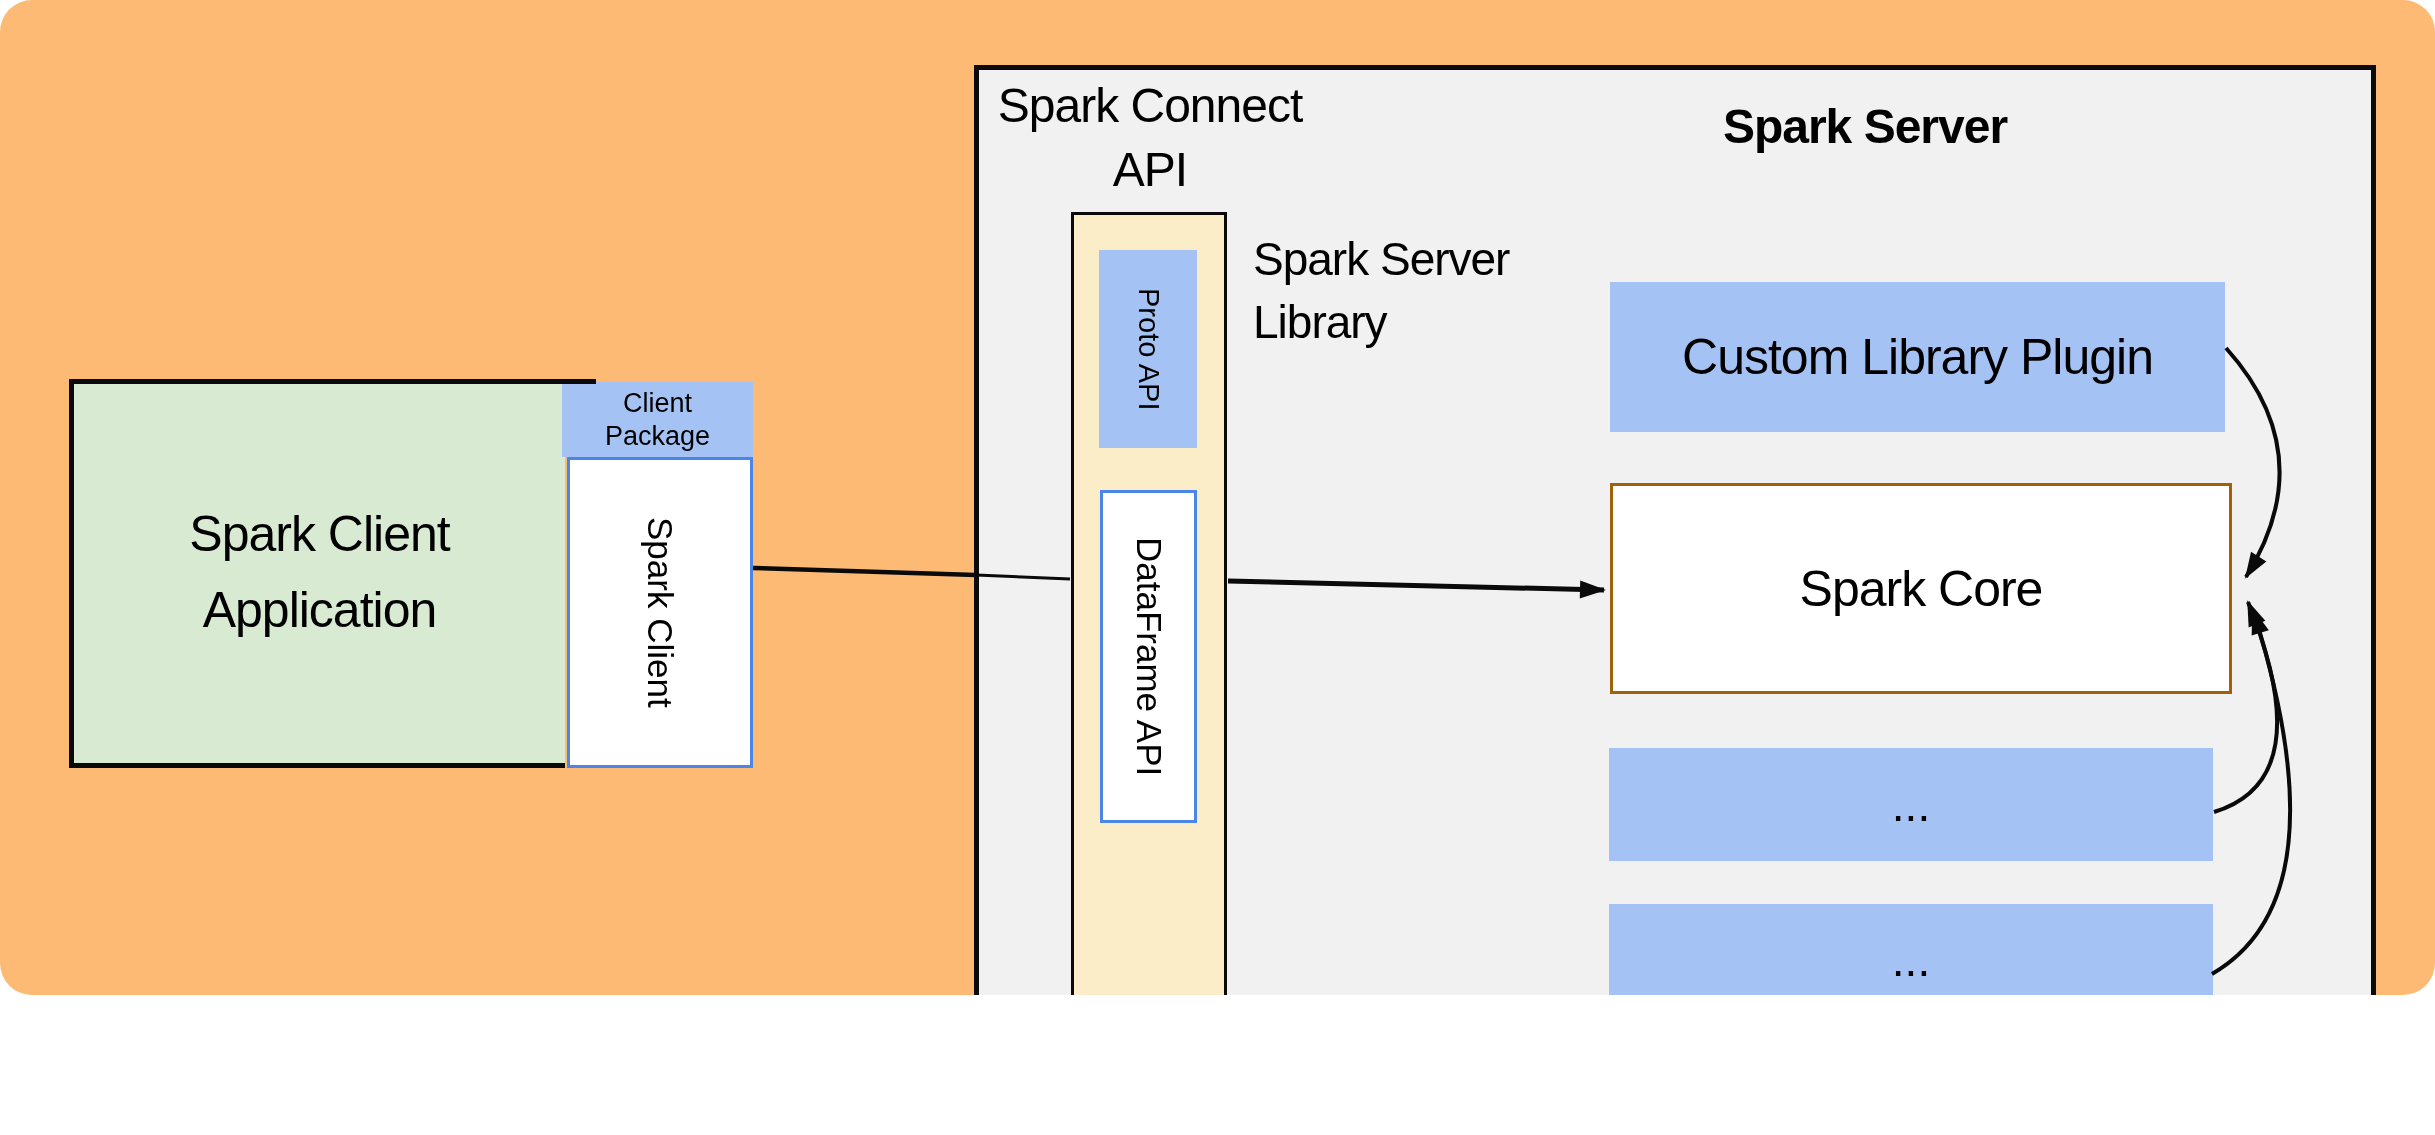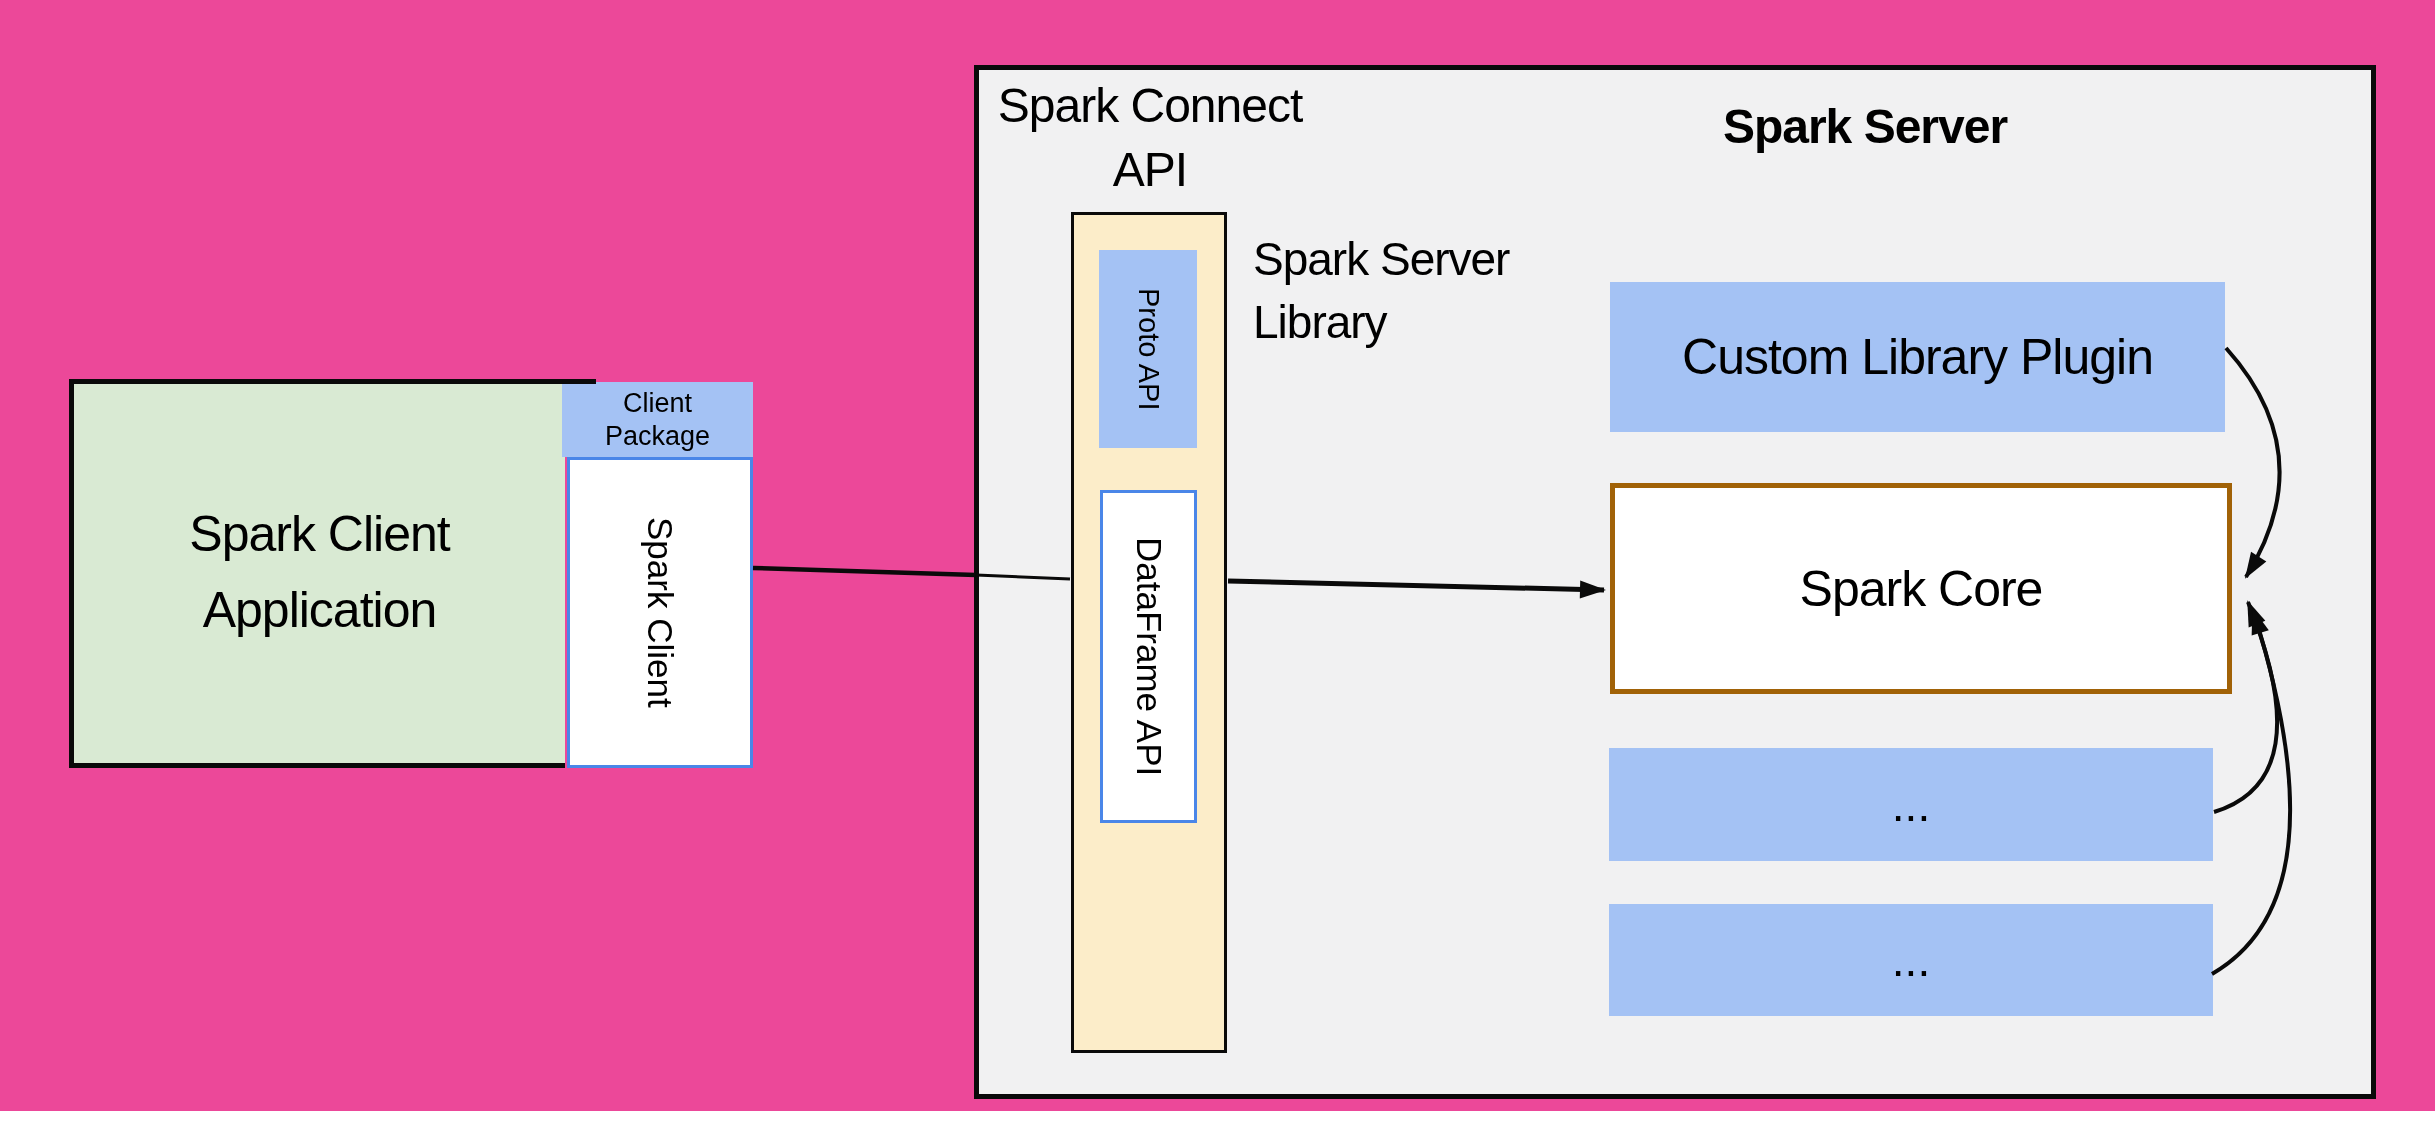--- a/index.html
+++ b/index.html
@@ -1,22 +1,23 @@
 <!DOCTYPE html>
 <html><head>
 <meta charset="utf-8">
 <style>
   html,body{margin:0;padding:0;background:#ffffff;}
   #canvas{
     position:relative;
-    width:2435px;height:1111px;
-    background:#ec4899;
+    width:2435px;height:995px;
+    background:#fdba74;
     font-family:"Liberation Sans", sans-serif;
     color:#000;
     overflow:hidden;
+    border-radius:32px;
   }
   .abs{position:absolute;box-sizing:border-box;}
   .center{display:flex;align-items:center;justify-content:center;text-align:center;}
   .pre{white-space:pre-line;}
   .big{font-size:50px;letter-spacing:-1px;line-height:76px;}
 
   
   .panel{
     left:974px;top:65px;width:1402px;height:1034px;
     background:#f1f1f2;border:5px solid #0a0a0a;
@@ -37,21 +38,21 @@
   .dataframe-box{left:1100px;top:490px;width:97px;height:333px;
     background:#ffffff;border:3px solid #4a86e8;}
   .vtext{writing-mode:vertical-rl;text-orientation:mixed;}
   .vsmall{font-size:29px;}
   .vmed{font-size:35px;}
 
   
   .plugin-box{left:1610px;top:282px;width:615px;height:150px;
     background:#a4c2f4;font-size:50px;letter-spacing:-1px;}
   .core-box{left:1610px;top:483px;width:622px;height:211px;
-    background:#ffffff;border:5px solid #a16207;font-size:50px;letter-spacing:-1px;}
+    background:#ffffff;border:3px solid #a16207;font-size:50px;letter-spacing:-1px;}
   .more-box1{left:1609px;top:748px;width:604px;height:113px;
     background:#a4c2f4;font-size:46px;}
   .more-box2{left:1609px;top:904px;width:604px;height:112px;
     background:#a4c2f4;font-size:46px;}
 
   
   .green-box{left:69px;top:381px;width:496px;height:387px;
     background:#d9ead3;border:5px solid #0a0a0a;border-right:none;border-top:none;
     z-index:2;}
   .green-top-line{left:69px;top:379px;width:527px;height:5px;background:#0a0a0a;z-index:6;}

